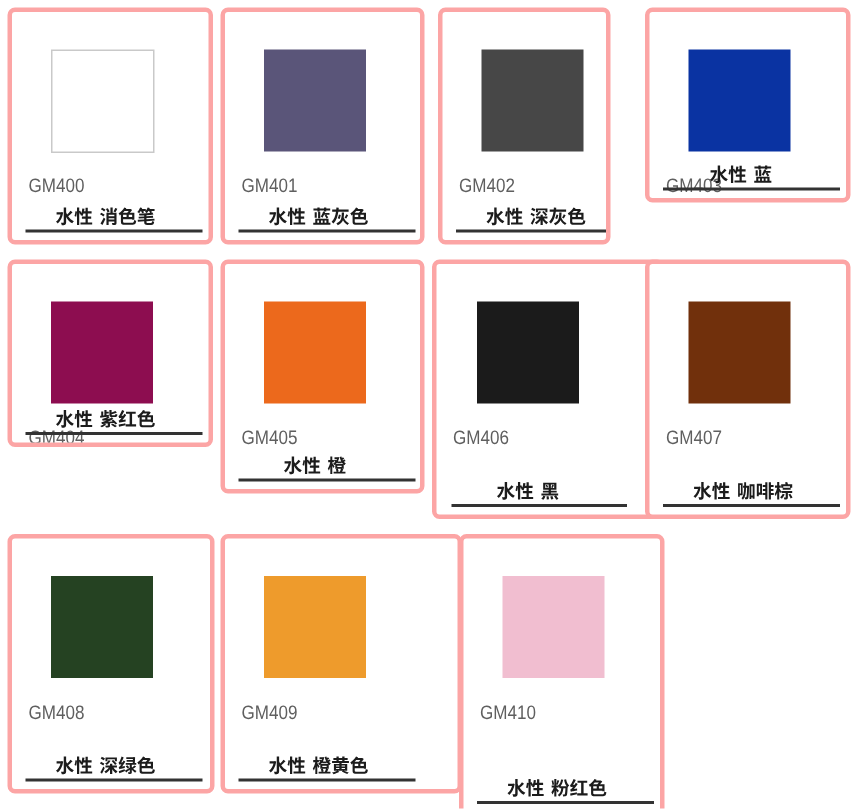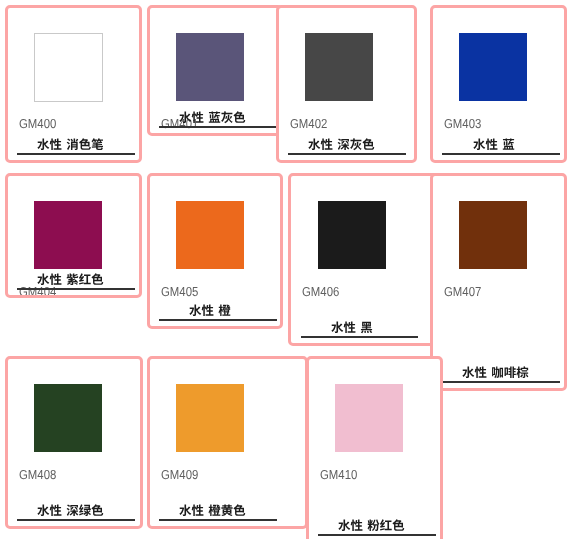--- a/index.html
+++ b/index.html
@@ -69,51 +69,51 @@
               <g transform="translate(0,10.96)">
                 <path d="M57 604V483H268C224 308 138 170 22 91C51 73 99 26 119 -1C260 104 368 307 413 579L333 609L311 604ZM800 674C755 611 686 535 623 476C602 517 583 560 568 604V849H440V64C440 47 434 41 417 41C398 41 344 41 289 43C308 7 329 -54 334 -91C415 -91 475 -85 515 -64C555 -42 568 -6 568 63V351C647 201 753 79 894 4C914 39 955 90 983 115C858 170 755 265 678 381C749 438 838 521 911 596Z" transform="translate(0.00,0) scale(0.012450,-0.012450)"></path>
                 <path d="M338 56V-58H964V56H728V257H911V369H728V534H933V647H728V844H608V647H527C537 692 545 739 552 786L435 804C425 718 408 632 383 558C368 598 347 646 327 684L269 660V850H149V645L65 657C58 574 40 462 16 395L105 363C126 435 144 543 149 627V-89H269V597C286 555 301 512 307 482L363 508C354 487 344 467 333 450C362 438 416 411 440 395C461 433 480 481 497 534H608V369H413V257H608V56Z" transform="translate(12.45,0) scale(0.012450,-0.012450)"></path>
                 <path d="M841 827C821 766 782 686 753 635L857 596C888 644 925 715 957 785ZM343 775C382 717 421 639 434 589L543 640C527 691 485 765 445 820ZM75 757C137 724 214 672 250 634L324 727C285 764 206 812 145 841ZM28 492C92 459 172 406 208 368L281 462C240 499 159 547 96 577ZM56 -8 162 -85C215 16 271 133 317 240L229 313C174 195 105 69 56 -8ZM492 284H797V209H492ZM492 385V459H797V385ZM587 850V570H375V-88H492V108H797V42C797 29 792 24 776 23C761 23 708 23 662 26C678 -5 694 -55 698 -87C774 -87 827 -86 865 -67C903 -49 914 -17 914 40V570H708V850Z" transform="translate(29.30,0) scale(0.012450,-0.012450)"></path>
                 <path d="M452 461V341H265V461ZM569 461H752V341H569ZM565 666C540 633 509 598 481 571H256C286 601 314 633 341 666ZM334 857C266 732 145 616 26 545C47 519 79 458 90 431C110 444 129 459 149 474V109C149 -35 206 -71 393 -71C436 -71 691 -71 737 -71C906 -71 948 -23 969 143C936 148 886 167 856 185C843 60 828 38 731 38C672 38 443 38 391 38C282 38 265 48 265 110V227H752V194H870V571H625C670 619 714 672 749 721L671 779L648 772H417L442 815Z" transform="translate(41.75,0) scale(0.012450,-0.012450)"></path>
                 <path d="M48 192 59 88 397 112V74C397 -45 435 -79 573 -79C603 -79 739 -79 770 -79C882 -79 916 -42 931 84C898 91 849 109 823 128C816 41 807 25 760 25C727 25 612 25 586 25C529 25 519 32 519 75V120L954 151L943 252L519 224V286L877 311L867 407L519 384V436C654 445 785 459 893 479L841 579C655 545 366 525 112 519C123 493 135 450 137 420C220 421 308 424 397 428V377L96 357L106 258L397 278V215ZM583 858C561 792 525 727 482 675V767H265C274 787 282 808 290 828L175 858C143 765 87 670 23 610C51 595 101 563 124 544C154 577 184 620 212 667H227C252 625 276 575 286 542L389 583C381 606 366 637 348 667H475C460 650 444 634 428 620C456 604 506 571 529 551C561 582 593 622 621 667H660C681 632 701 592 709 564L813 602C807 620 795 644 781 667H952V767H675C684 787 693 807 700 828Z" transform="translate(54.20,0) scale(0.012450,-0.012450)"></path>
               </g>
             </svg></span>
       </div>
     </div>
-    <div class="card" style="left:146.7px;top:5px;width:136.5px;height:131px">
+    <div class="card" style="left:146.7px;top:5px;width:136.5px;height:158px">
       <div class="swatch" style="background: rgb(90, 85, 121);"></div>
       <div class="code">GM401</div>
       <div class="namebar">
         <span class="name"><svg width="78.25" height="15.10" viewBox="0 0 78.25 15.10" aria-label="水性 蓝灰色">
               <g transform="translate(0,10.96)">
                 <path d="M57 604V483H268C224 308 138 170 22 91C51 73 99 26 119 -1C260 104 368 307 413 579L333 609L311 604ZM800 674C755 611 686 535 623 476C602 517 583 560 568 604V849H440V64C440 47 434 41 417 41C398 41 344 41 289 43C308 7 329 -54 334 -91C415 -91 475 -85 515 -64C555 -42 568 -6 568 63V351C647 201 753 79 894 4C914 39 955 90 983 115C858 170 755 265 678 381C749 438 838 521 911 596Z" transform="translate(0.00,0) scale(0.012450,-0.012450)"></path>
                 <path d="M338 56V-58H964V56H728V257H911V369H728V534H933V647H728V844H608V647H527C537 692 545 739 552 786L435 804C425 718 408 632 383 558C368 598 347 646 327 684L269 660V850H149V645L65 657C58 574 40 462 16 395L105 363C126 435 144 543 149 627V-89H269V597C286 555 301 512 307 482L363 508C354 487 344 467 333 450C362 438 416 411 440 395C461 433 480 481 497 534H608V369H413V257H608V56Z" transform="translate(12.45,0) scale(0.012450,-0.012450)"></path>
                 <path d="M302 626V279H419V626ZM119 596V300H230V596ZM621 850V794H384V850H264V794H53V694H264V643H384V694H621V640H740V694H950V794H740V850ZM651 419C692 372 733 305 748 260L845 312C828 356 787 416 746 461H912V561H662L678 618L566 640C543 538 498 438 437 375C465 360 512 328 534 310C568 350 599 402 625 461H734ZM150 251V34H42V-68H960V34H862V251ZM261 34V158H355V34ZM455 34V158H550V34ZM650 34V158H745V34Z" transform="translate(29.30,0) scale(0.012450,-0.012450)"></path>
                 <path d="M420 483C407 412 382 329 351 273L453 233C482 288 504 377 518 449ZM810 494C790 434 751 355 720 305L811 258C842 306 880 377 912 444ZM283 852 274 742H57V626H261C228 395 163 210 28 94C56 71 107 19 124 -6C275 139 348 355 387 626H937V742H401L410 844ZM570 584C563 296 558 104 277 4C302 -18 335 -64 348 -94C505 -35 589 53 635 168C697 59 779 -29 882 -84C899 -54 934 -11 960 10C829 70 730 187 675 324C686 403 690 489 693 584Z" transform="translate(41.75,0) scale(0.012450,-0.012450)"></path>
                 <path d="M452 461V341H265V461ZM569 461H752V341H569ZM565 666C540 633 509 598 481 571H256C286 601 314 633 341 666ZM334 857C266 732 145 616 26 545C47 519 79 458 90 431C110 444 129 459 149 474V109C149 -35 206 -71 393 -71C436 -71 691 -71 737 -71C906 -71 948 -23 969 143C936 148 886 167 856 185C843 60 828 38 731 38C672 38 443 38 391 38C282 38 265 48 265 110V227H752V194H870V571H625C670 619 714 672 749 721L671 779L648 772H417L442 815Z" transform="translate(54.20,0) scale(0.012450,-0.012450)"></path>
               </g>
             </svg></span>
       </div>
     </div>
-    <div class="card" style="left:276px;top:5px;width:141px;height:158px">
+    <div class="card" style="left:292px;top:5px;width:115px;height:158px">
       <div class="swatch" style="background: rgb(71, 71, 71);"></div>
       <div class="code">GM402</div>
       <div class="namebar">
         <span class="name"><svg width="78.25" height="15.10" viewBox="0 0 78.25 15.10" aria-label="水性 深灰色">
               <g transform="translate(0,10.96)">
                 <path d="M57 604V483H268C224 308 138 170 22 91C51 73 99 26 119 -1C260 104 368 307 413 579L333 609L311 604ZM800 674C755 611 686 535 623 476C602 517 583 560 568 604V849H440V64C440 47 434 41 417 41C398 41 344 41 289 43C308 7 329 -54 334 -91C415 -91 475 -85 515 -64C555 -42 568 -6 568 63V351C647 201 753 79 894 4C914 39 955 90 983 115C858 170 755 265 678 381C749 438 838 521 911 596Z" transform="translate(0.00,0) scale(0.012450,-0.012450)"></path>
                 <path d="M338 56V-58H964V56H728V257H911V369H728V534H933V647H728V844H608V647H527C537 692 545 739 552 786L435 804C425 718 408 632 383 558C368 598 347 646 327 684L269 660V850H149V645L65 657C58 574 40 462 16 395L105 363C126 435 144 543 149 627V-89H269V597C286 555 301 512 307 482L363 508C354 487 344 467 333 450C362 438 416 411 440 395C461 433 480 481 497 534H608V369H413V257H608V56Z" transform="translate(12.45,0) scale(0.012450,-0.012450)"></path>
                 <path d="M322 804V599H427V702H825V604H935V804ZM488 659C448 589 377 521 306 478C331 458 371 417 389 395C464 449 546 537 596 624ZM650 611C718 546 799 455 834 396L926 460C888 520 803 606 735 667ZM67 748C122 720 197 676 233 647L295 749C257 776 180 816 128 840ZM28 478C85 447 165 398 203 365L261 465C221 497 139 541 83 568ZM44 7 134 -77C185 20 239 134 284 239L206 321C155 206 90 81 44 7ZM566 464V365H321V258H503C445 169 356 90 259 46C285 24 320 -17 338 -45C426 4 506 81 566 173V-79H687V173C742 87 812 9 885 -40C905 -10 942 32 969 54C887 98 805 175 751 258H936V365H687V464Z" transform="translate(29.30,0) scale(0.012450,-0.012450)"></path>
                 <path d="M420 483C407 412 382 329 351 273L453 233C482 288 504 377 518 449ZM810 494C790 434 751 355 720 305L811 258C842 306 880 377 912 444ZM283 852 274 742H57V626H261C228 395 163 210 28 94C56 71 107 19 124 -6C275 139 348 355 387 626H937V742H401L410 844ZM570 584C563 296 558 104 277 4C302 -18 335 -64 348 -94C505 -35 589 53 635 168C697 59 779 -29 882 -84C899 -54 934 -11 960 10C829 70 730 187 675 324C686 403 690 489 693 584Z" transform="translate(41.75,0) scale(0.012450,-0.012450)"></path>
                 <path d="M452 461V341H265V461ZM569 461H752V341H569ZM565 666C540 633 509 598 481 571H256C286 601 314 633 341 666ZM334 857C266 732 145 616 26 545C47 519 79 458 90 431C110 444 129 459 149 474V109C149 -35 206 -71 393 -71C436 -71 691 -71 737 -71C906 -71 948 -23 969 143C936 148 886 167 856 185C843 60 828 38 731 38C672 38 443 38 391 38C282 38 265 48 265 110V227H752V194H870V571H625C670 619 714 672 749 721L671 779L648 772H417L442 815Z" transform="translate(54.20,0) scale(0.012450,-0.012450)"></path>
               </g>
             </svg></span>
       </div>
     </div>
-    <div class="card" style="left:430px;top:5px;width:136.5px;height:158px">
+    <div class="card" style="left:430px;top:5px;width:136.5px;height:130px">
       <div class="swatch" style="background: rgb(10, 51, 162);"></div>
       <div class="code">GM403</div>
       <div class="namebar">
         <span class="name"><svg width="57.15" height="15.10" viewBox="0 0 57.15 15.10" aria-label="水性 蓝">
               <g transform="translate(0,10.96)">
                 <path d="M57 604V483H268C224 308 138 170 22 91C51 73 99 26 119 -1C260 104 368 307 413 579L333 609L311 604ZM800 674C755 611 686 535 623 476C602 517 583 560 568 604V849H440V64C440 47 434 41 417 41C398 41 344 41 289 43C308 7 329 -54 334 -91C415 -91 475 -85 515 -64C555 -42 568 -6 568 63V351C647 201 753 79 894 4C914 39 955 90 983 115C858 170 755 265 678 381C749 438 838 521 911 596Z" transform="translate(0.00,0) scale(0.012450,-0.012450)"></path>
                 <path d="M338 56V-58H964V56H728V257H911V369H728V534H933V647H728V844H608V647H527C537 692 545 739 552 786L435 804C425 718 408 632 383 558C368 598 347 646 327 684L269 660V850H149V645L65 657C58 574 40 462 16 395L105 363C126 435 144 543 149 627V-89H269V597C286 555 301 512 307 482L363 508C354 487 344 467 333 450C362 438 416 411 440 395C461 433 480 481 497 534H608V369H413V257H608V56Z" transform="translate(12.45,0) scale(0.012450,-0.012450)"></path>
                 <path d="M302 626V279H419V626ZM119 596V300H230V596ZM621 850V794H384V850H264V794H53V694H264V643H384V694H621V640H740V694H950V794H740V850ZM651 419C692 372 733 305 748 260L845 312C828 356 787 416 746 461H912V561H662L678 618L566 640C543 538 498 438 437 375C465 360 512 328 534 310C568 350 599 402 625 461H734ZM150 251V34H42V-68H960V34H862V251ZM261 34V158H355V34ZM455 34V158H550V34ZM650 34V158H745V34Z" transform="translate(29.30,0) scale(0.012450,-0.012450)"></path>
               </g>
             </svg></span>
@@ -155,21 +155,21 @@
       <div class="namebar">
         <span class="name"><svg width="57.15" height="15.10" viewBox="0 0 57.15 15.10" aria-label="水性 黑">
               <g transform="translate(0,10.96)">
                 <path d="M57 604V483H268C224 308 138 170 22 91C51 73 99 26 119 -1C260 104 368 307 413 579L333 609L311 604ZM800 674C755 611 686 535 623 476C602 517 583 560 568 604V849H440V64C440 47 434 41 417 41C398 41 344 41 289 43C308 7 329 -54 334 -91C415 -91 475 -85 515 -64C555 -42 568 -6 568 63V351C647 201 753 79 894 4C914 39 955 90 983 115C858 170 755 265 678 381C749 438 838 521 911 596Z" transform="translate(0.00,0) scale(0.012450,-0.012450)"></path>
                 <path d="M338 56V-58H964V56H728V257H911V369H728V534H933V647H728V844H608V647H527C537 692 545 739 552 786L435 804C425 718 408 632 383 558C368 598 347 646 327 684L269 660V850H149V645L65 657C58 574 40 462 16 395L105 363C126 435 144 543 149 627V-89H269V597C286 555 301 512 307 482L363 508C354 487 344 467 333 450C362 438 416 411 440 395C461 433 480 481 497 534H608V369H413V257H608V56Z" transform="translate(12.45,0) scale(0.012450,-0.012450)"></path>
                 <path d="M282 679C306 635 327 576 332 540L412 569C405 607 382 663 356 705ZM634 708C622 665 598 603 578 564L653 535C673 571 698 625 723 677ZM325 86C334 31 339 -40 338 -84L457 -69C457 -27 448 43 437 96ZM527 82C546 28 566 -42 572 -84L693 -57C685 -14 662 53 640 105ZM724 88C768 32 820 -45 841 -93L961 -51C936 -1 881 72 836 125ZM149 123C127 60 86 -7 43 -44L159 -94C205 -46 245 27 267 94ZM260 719H439V529H260ZM559 719H735V529H559ZM52 239V135H949V239H559V290H870V384H559V432H856V816H146V432H439V384H131V290H439V239Z" transform="translate(29.30,0) scale(0.012450,-0.012450)"></path>
               </g>
             </svg></span>
       </div>
     </div>
-    <div class="card" style="left:430px;top:173px;width:136.5px;height:218px">
+    <div class="card" style="left:430px;top:173px;width:136.5px;height:173px">
       <div class="swatch" style="background: rgb(113, 48, 12);"></div>
       <div class="code">GM407</div>
       <div class="namebar">
         <span class="name"><svg width="78.25" height="15.10" viewBox="0 0 78.25 15.10" aria-label="水性 咖啡棕">
               <g transform="translate(0,10.96)">
                 <path d="M57 604V483H268C224 308 138 170 22 91C51 73 99 26 119 -1C260 104 368 307 413 579L333 609L311 604ZM800 674C755 611 686 535 623 476C602 517 583 560 568 604V849H440V64C440 47 434 41 417 41C398 41 344 41 289 43C308 7 329 -54 334 -91C415 -91 475 -85 515 -64C555 -42 568 -6 568 63V351C647 201 753 79 894 4C914 39 955 90 983 115C858 170 755 265 678 381C749 438 838 521 911 596Z" transform="translate(0.00,0) scale(0.012450,-0.012450)"></path>
                 <path d="M338 56V-58H964V56H728V257H911V369H728V534H933V647H728V844H608V647H527C537 692 545 739 552 786L435 804C425 718 408 632 383 558C368 598 347 646 327 684L269 660V850H149V645L65 657C58 574 40 462 16 395L105 363C126 435 144 543 149 627V-89H269V597C286 555 301 512 307 482L363 508C354 487 344 467 333 450C362 438 416 411 440 395C461 433 480 481 497 534H608V369H413V257H608V56Z" transform="translate(12.45,0) scale(0.012450,-0.012450)"></path>
                 <path d="M388 845V655H328V549H386C380 295 356 108 245 -17C271 -33 307 -70 323 -95C448 48 479 264 487 549H543C535 197 525 74 505 45C496 31 489 27 476 27C461 27 439 27 411 30C427 0 437 -45 439 -76C475 -77 508 -76 532 -72C559 -66 578 -55 597 -25C626 19 636 171 647 605C648 619 648 655 648 655H489L490 845ZM673 737V-51H769V27H842V-43H942V737ZM769 132V631H842V132ZM61 782V63H153V148H303V782ZM153 687H211V244H153Z" transform="translate(29.30,0) scale(0.012450,-0.012450)"></path>
                 <path d="M704 843V-88H820V158H974V267H820V373H953V480H820V586H962V694H820V843ZM516 841V694H382V586H516V479H389V372H516V258H369V151H516V-89H631V841ZM64 763V84H169V175H342V763ZM169 653H240V285H169Z" transform="translate(41.75,0) scale(0.012450,-0.012450)"></path>
                 <path d="M452 220C418 153 363 78 313 28C339 12 387 -21 409 -40C458 17 521 107 562 184ZM757 179C801 113 852 24 873 -32L977 18C954 74 899 159 855 222ZM574 830C586 801 598 766 608 734H368V542H451V445H876V542H960V734H735C724 771 706 818 689 856ZM482 548V632H841V548ZM386 367V264H610V36C610 24 606 22 593 21C582 21 541 21 506 23C520 -8 534 -53 538 -85C601 -85 648 -84 684 -67C720 -50 728 -21 728 33V264H960V367ZM154 850V663H38V552H154C127 431 74 290 16 212C35 180 61 125 72 91C102 137 130 201 154 272V-89H265V363C284 323 302 283 312 255L384 340C368 368 292 482 265 518V552H349V663H265V850Z" transform="translate(54.20,0) scale(0.012450,-0.012450)"></path>

